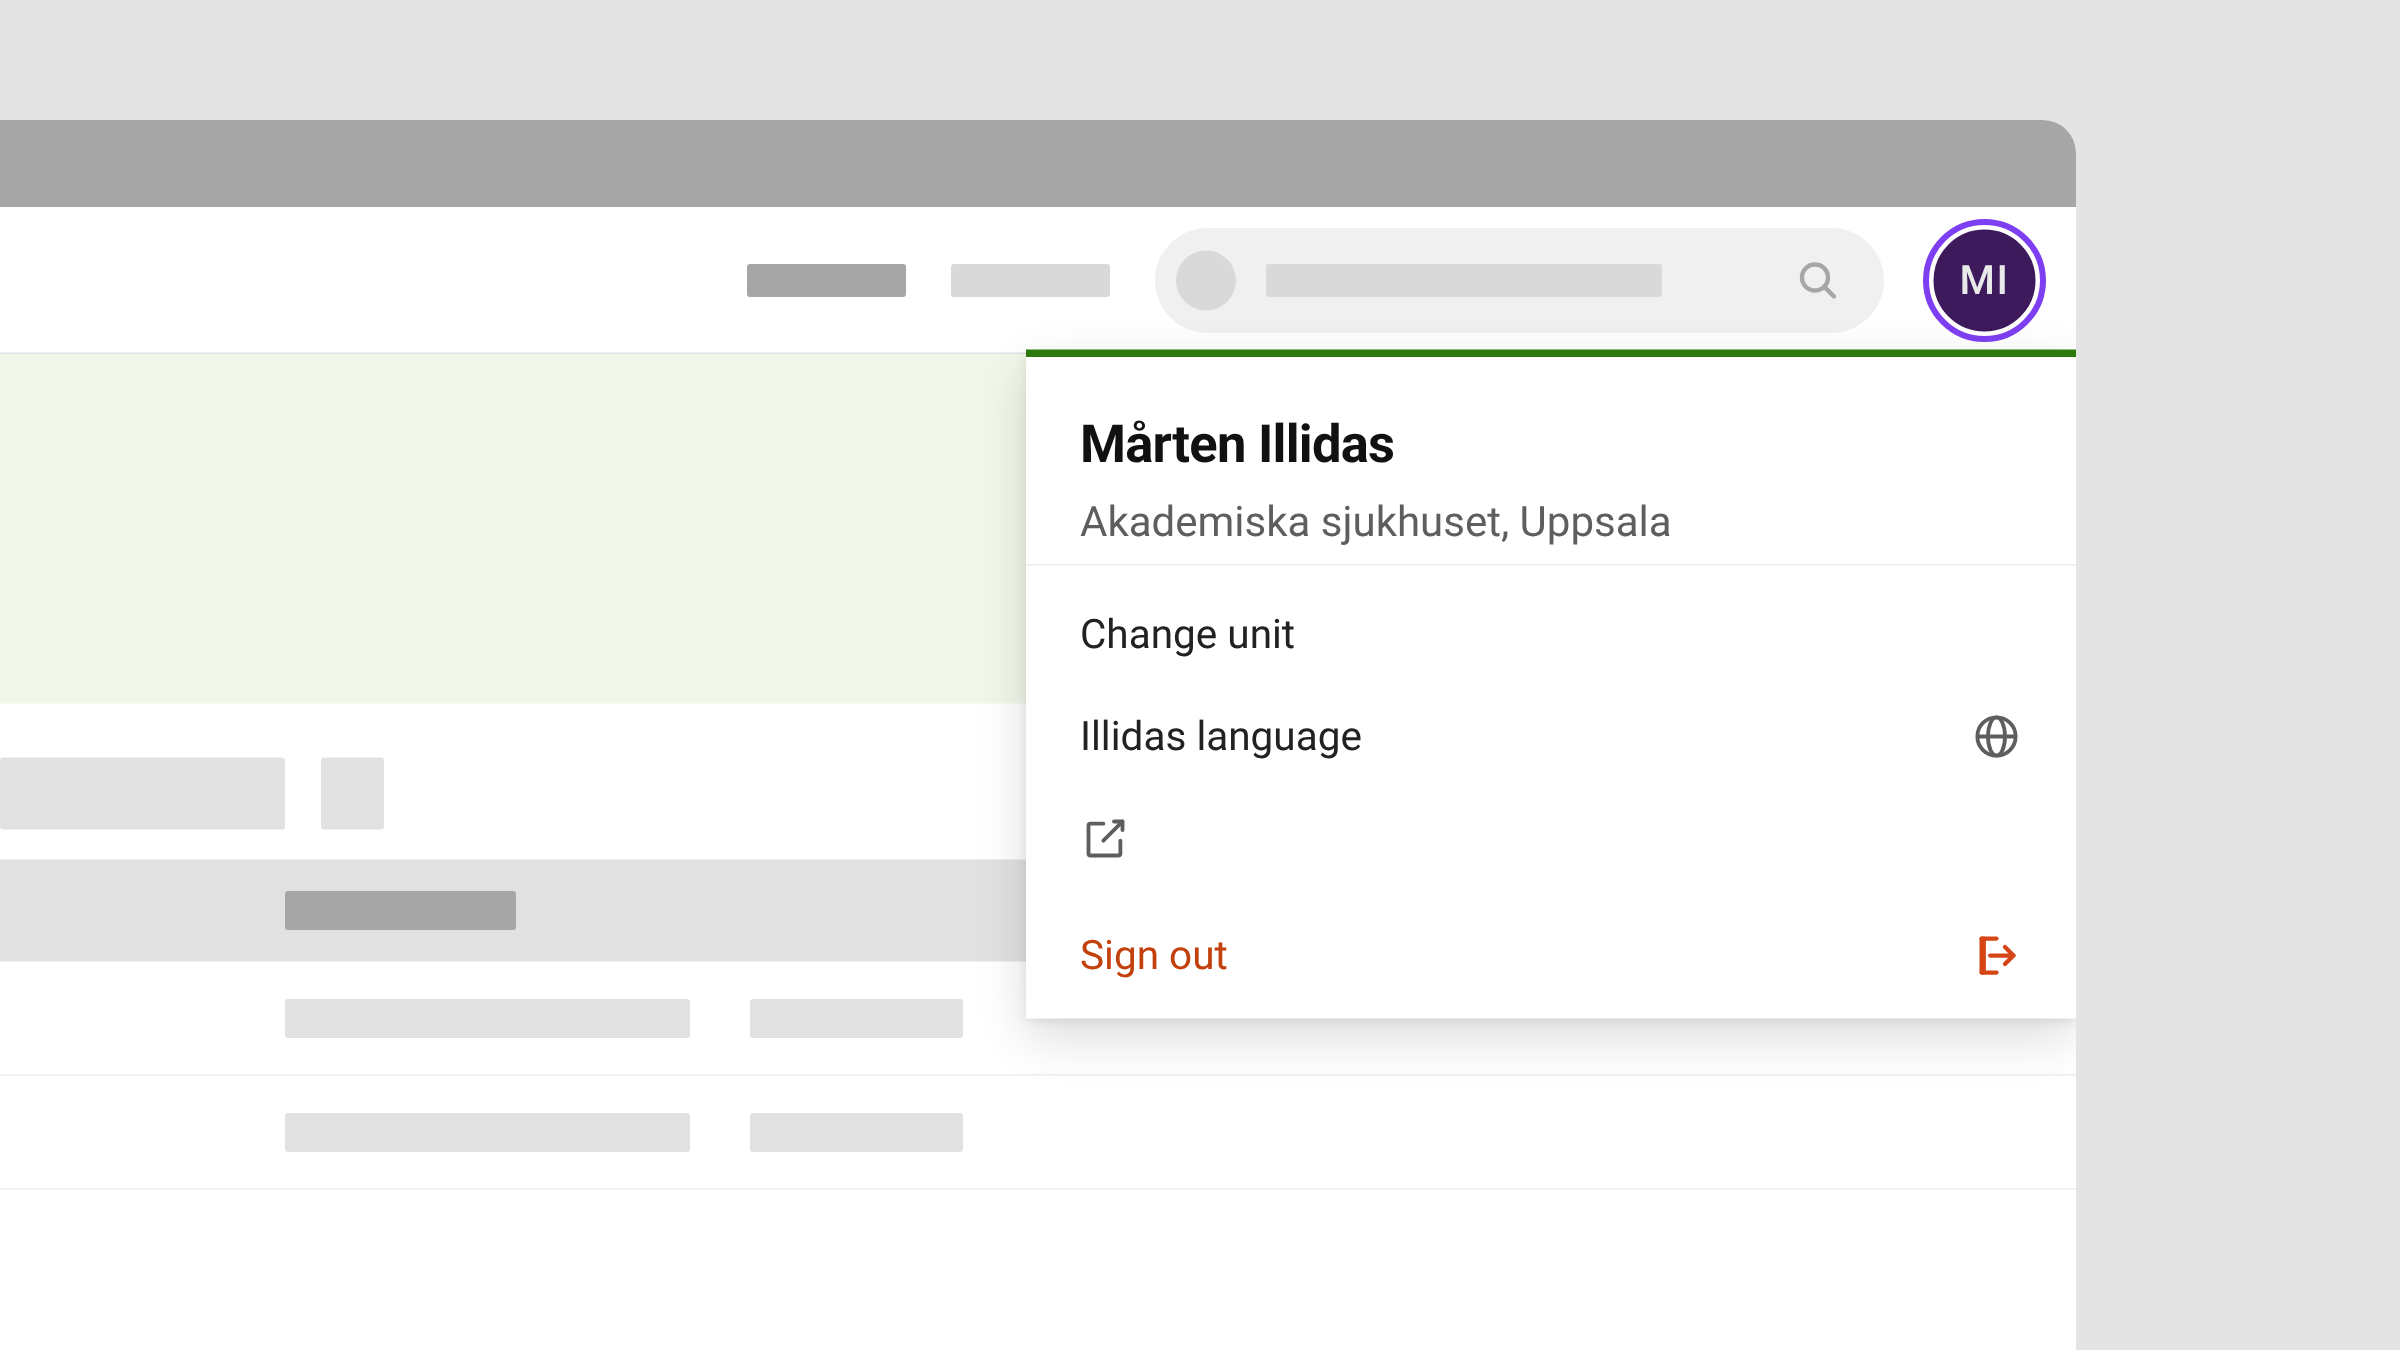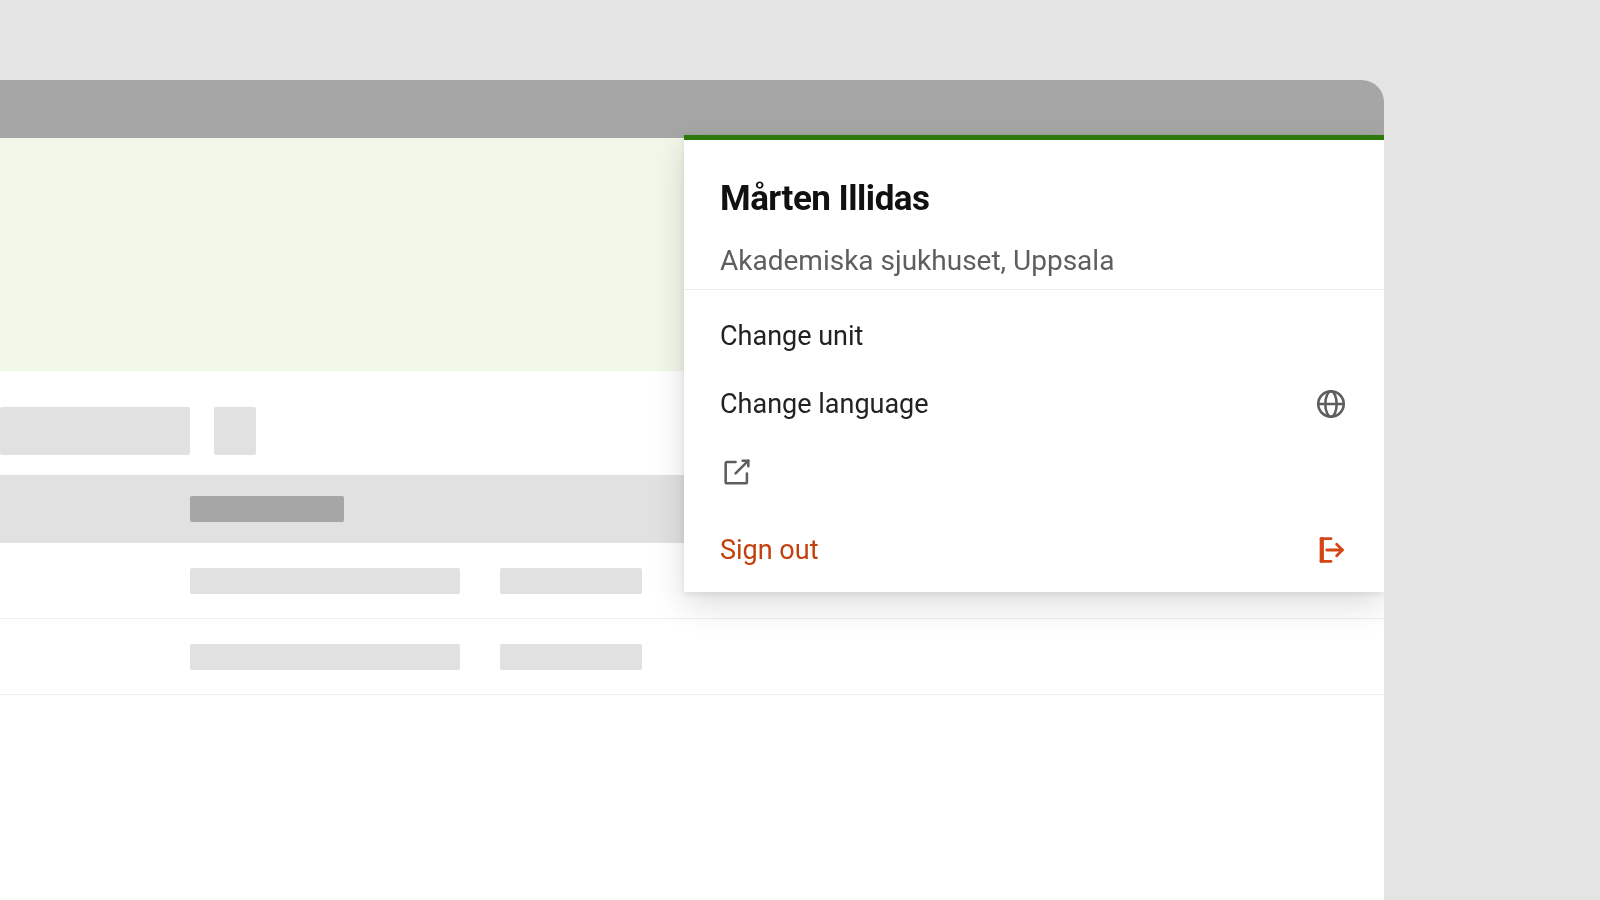--- a/index.html
+++ b/index.html
@@ -172,21 +172,21 @@
     padding: 38px 36px 12px 36px;
     border-bottom: 1px solid #ececec;
   }
   .dd-name {
     font-size: 35px;
     font-weight: 700;
     color: #111;
     letter-spacing: -0.5px;
   }
   .dd-org {
-    margin-top: 25px;
+    margin-top: 14px;
     font-size: 28px;
     color: #5e5e5e;
   }
   .dd-item {
     display: flex;
     align-items: center;
     justify-content: space-between;
     padding: 0 36px;
     height: 68px;
     font-size: 27px;
@@ -198,20 +198,40 @@
   .dd-group { padding: 12px 0 18px 0; }
   .dd-signout { color: #c2410c; padding-top:14px; padding-bottom:30px; }
   .dd-signout .ico svg { stroke:#d64516; }
 </style>
 </head>
 <body>
 
 <div class="window">
   <div class="titlebar"></div>
 
+  <div class="header">
+    <div class="tabs">
+      <div class="tab active"></div>
+      <div class="tab inactive"></div>
+    </div>
+    <div class="search">
+      <div class="search-avatar-ph"></div>
+      <div class="search-text-ph"></div>
+      <div class="search-spacer"></div>
+      <span class="search-icon">
+        <svg width="32" height="32" viewBox="0 0 24 24" fill="none" stroke-width="2.2" stroke-linecap="round">
+          <circle cx="10.5" cy="10.5" r="6.5"></circle>
+          <line x1="20" y1="20" x2="15.2" y2="15.2"></line>
+        </svg>
+      </span>
+    </div>
+    <div class="avatar">
+      <span>MI</span>
+    </div>
+  </div>
 
   <div class="body">
     <div class="hero"></div>
 
     <div class="content">
       <div class="row row1">
         <div class="ph"></div>
         <div class="ph"></div>
       </div>
       <div class="row-header">
@@ -231,21 +251,21 @@
       <div class="dd-header">
         <div class="dd-name">Mårten Illidas</div>
         <div class="dd-org">Akademiska sjukhuset, Uppsala</div>
       </div>
       <div class="dd-group">
         <div class="dd-item">
           <span class="label">Change unit</span>
           <span class="ico"></span>
         </div>
         <div class="dd-item">
-          <span class="label">Change language</span>
+          <span class="label">Illidas language</span>
           <span class="ico">
             <svg width="34" height="34" viewBox="0 0 24 24" fill="none" stroke-width="1.8">
               <circle cx="12" cy="12" r="9"></circle>
               <ellipse cx="12" cy="12" rx="4" ry="9"></ellipse>
               <line x1="3" y1="12" x2="21" y2="12"></line>
             </svg>
           </span>
         </div>
         <div class="dd-item">
           <span class="ico">

